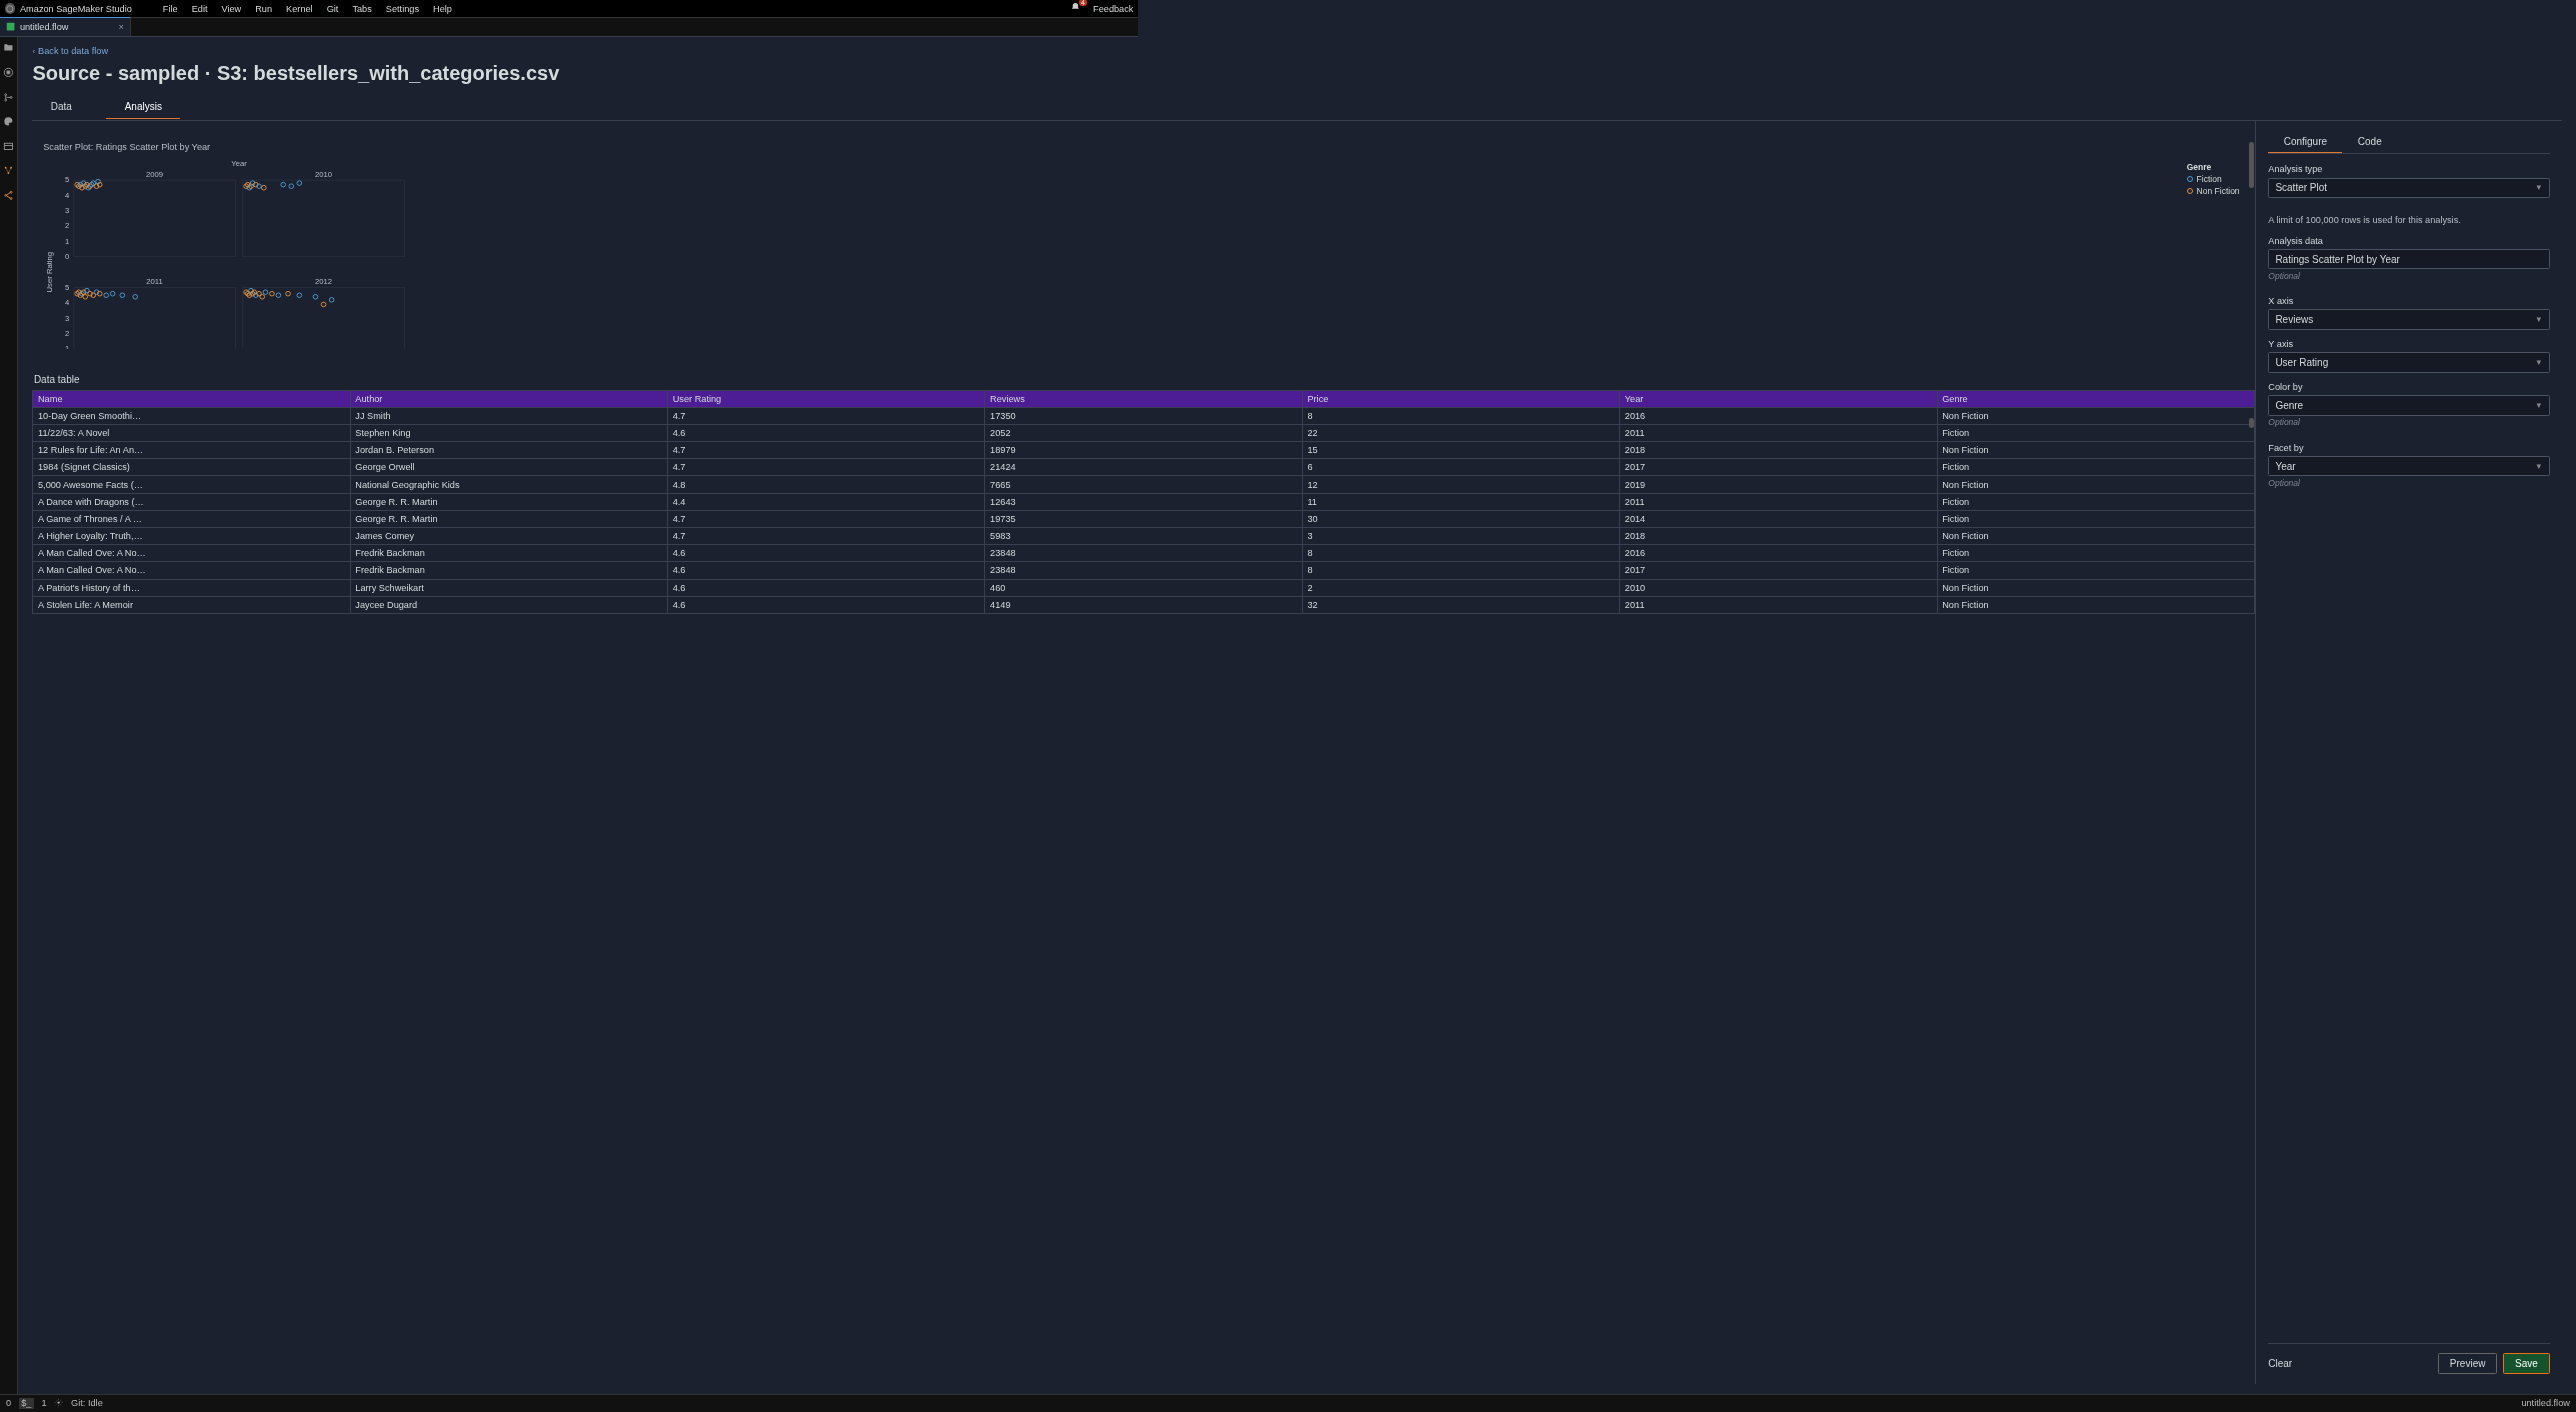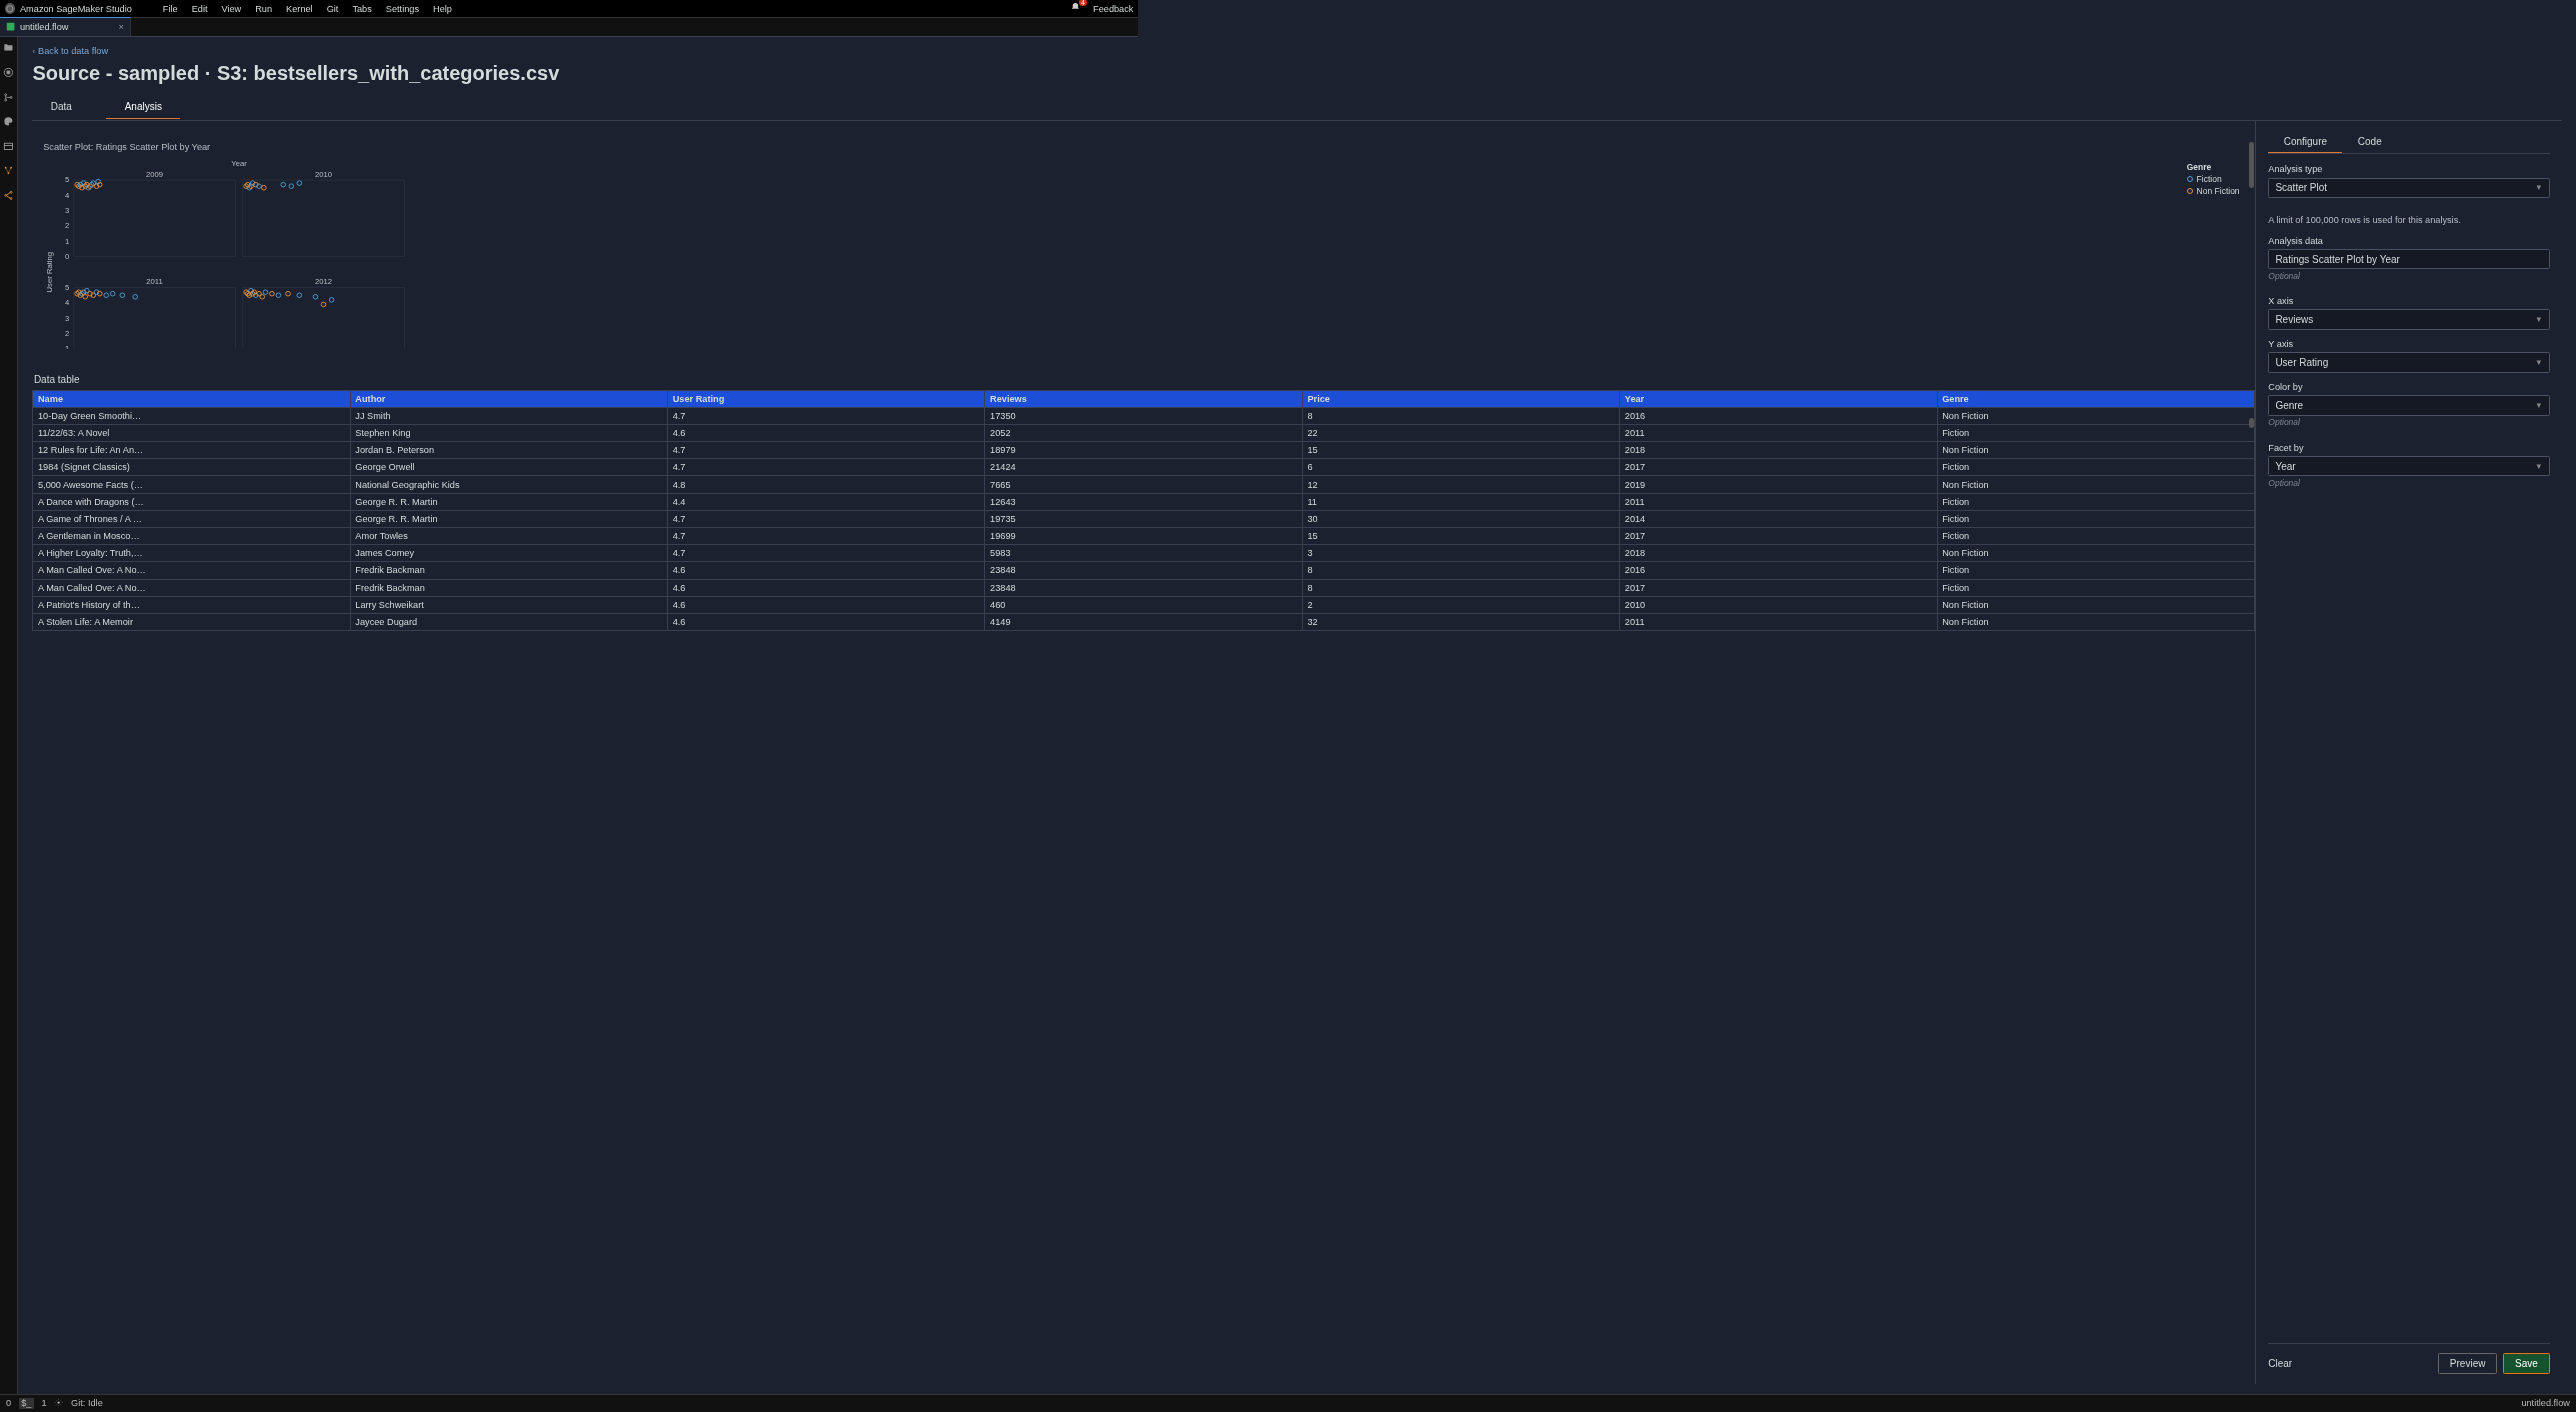--- a/index.html
+++ b/index.html
@@ -57,21 +57,21 @@
 .panels { display:flex; flex:1; gap:0; border-top:0.8px solid #3a4050; overflow:hidden; }
 .left-panel { flex:1; display:flex; flex-direction:column; overflow:hidden; }
 .chart-area { background:#1b212f; margin:10.8px 0 7.7px 0; padding:10.8px; position:relative; }
 .chart-title { font-size:9.2px; color:#b8bec4; margin-bottom:4.6px; }
 .chart-svg-wrap { background:#1b212f; }
 .data-table-label { font-size:10px; color:#d5dbdb; margin:4.6px 0 4.6px 1.5px; }
 .table-wrap { flex:1; overflow:hidden; position:relative; }
 table { width:100%; border-collapse:collapse; font-size:9.2px; }
 th, td { text-align:left; padding:3.1px 4.6px; border:0.8px solid #3a4050; color:#d5dbdb;
   white-space:nowrap; overflow:hidden; text-overflow:ellipsis; }
-th { background:#1d4ed8; font-weight:700; }
+th { background:#4c1d95; font-weight:400; }
 td { background:#1b212f; }
 .col-name { width:92px; max-width:92px; }
 .col-author { width:92px; max-width:92px; }
 .col-rating { width:92px; }
 .col-reviews { width:92px; }
 .col-price { width:92px; }
 .col-year { width:92px; }
 .col-genre { width:92px; }
 .scrollbar-v { position:absolute; right:1.5px; top:10.8px; width:4.6px; height:46px; background:#555; border-radius:2.3px; }
 .scrollbar-v2 { position:absolute; right:1.5px; top:28px; width:4.6px; height:10.8px; background:#555; border-radius:2.3px; }
@@ -393,29 +393,20 @@
                   <tr>
                     <td class="col-name">A Game of Thrones / A …</td>
                     <td class="col-author">George R. R. Martin</td>
                     <td class="col-rating">4.7</td>
                     <td class="col-reviews">19735</td>
                     <td class="col-price">30</td>
                     <td class="col-year">2014</td>
                     <td class="col-genre">Fiction</td>
                   </tr>
                   <tr>
-                    <td class="col-name">A Gentleman in Mosco…</td>
-                    <td class="col-author">Amor Towles</td>
-                    <td class="col-rating">4.7</td>
-                    <td class="col-reviews">19699</td>
-                    <td class="col-price">15</td>
-                    <td class="col-year">2017</td>
-                    <td class="col-genre">Fiction</td>
-                  </tr>
-                  <tr>
                     <td class="col-name">A Higher Loyalty: Truth,…</td>
                     <td class="col-author">James Comey</td>
                     <td class="col-rating">4.7</td>
                     <td class="col-reviews">5983</td>
                     <td class="col-price">3</td>
                     <td class="col-year">2018</td>
                     <td class="col-genre">Non Fiction</td>
                   </tr>
                   <tr>
                     <td class="col-name">A Man Called Ove: A No…</td>

